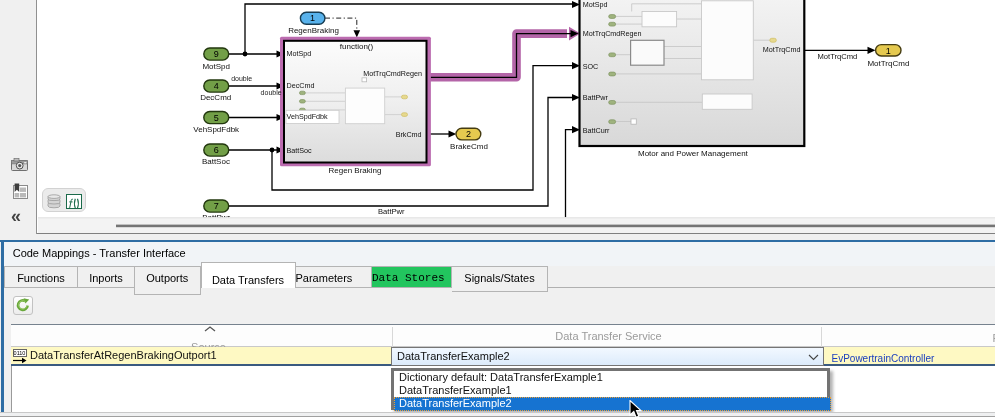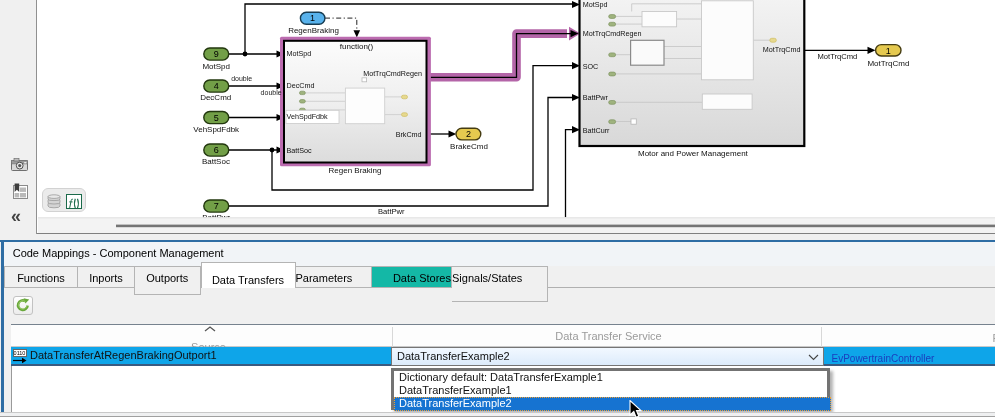--- a/index.html
+++ b/index.html
@@ -221,30 +221,30 @@
           <path d="M9.5,0.7 Q11.3,5.4 9.5,10.1" stroke-width="1.1"></path>
         </g>
       </svg>
     </div>
   </div>
 
   <div class="abs" style="left:0;top:234px;width:995px;height:6px;background:#f0f0f0;"></div>
   <div class="abs" style="left:0;top:239.5px;width:995px;height:177.5px;background:#f0f0f0;border-top:2.5px solid #2e6da4;">
     <div class="abs" style="left:1px;top:0;width:2.5px;height:170px;background:#2e6da4;"></div>
 
-    <div class="abs" style="left:3.5px;top:0;width:991.5px;height:24.4px;background:#f1f4f7;font-size:11px;color:#000;line-height:22px;padding-left:9.2px;">Code Mappings - Component Management</div>
+    <div class="abs" style="left:3.5px;top:0;width:991.5px;height:24.4px;background:#f1f4f7;font-size:11px;color:#000;line-height:22px;padding-left:9.2px;">Code Mappings - Transfer Interface</div>
 
     <div class="abs" style="left:3.5px;top:24.4px;width:991.5px;height:22.2px;border-bottom:1px solid #b0b0b0;"></div>
     <div class="abs" style="left:4px;top:24.4px;width:73px;height:22.1px;background:#f0f0f0;border:1px solid #b4b4b4;border-right:none;font-size:11px;text-align:center;line-height:22px;">Functions</div>
     <div class="abs" style="left:77px;top:24.4px;width:57px;height:22.1px;background:#f0f0f0;border:1px solid #b4b4b4;border-right:none;font-size:11px;text-align:center;line-height:22px;">Inports</div>
     <div class="abs" style="left:134px;top:24.4px;width:66.5px;height:29px;background:#f0f0f0;border:1px solid #b4b4b4;font-size:11px;text-align:center;line-height:22px;">Outports</div>
     <div class="abs" style="left:200.5px;top:20px;width:95px;height:26.5px;background:#fff;border:1px solid #b4b4b4;border-bottom:none;font-size:11px;text-align:center;line-height:26px;padding-top:4px;z-index:2;">Data Transfers</div>
     <div class="abs" style="left:295.5px;top:24.4px;width:76.5px;height:22.1px;background:#f0f0f0;border:1px solid #b4b4b4;border-left:none;font-size:11px;text-align:left;line-height:22px;">Parameters</div>
-    <div class="abs" style="left:372px;top:24.4px;width:80px;height:22.1px;background:#14b8a6;border:1px solid #b4b4b4;border-left:none;font-size:11px;text-align:right;line-height:22px;">Data Stores</div>
-    <div class="abs" style="left:452px;top:24.4px;width:96px;height:36px;background:#f0f0f0;border:1px solid #b4b4b4;border-left:none;font-size:11px;line-height:22px;">Signals/States</div>
+    <div class="abs" style="left:372px;top:24.4px;width:80px;height:22.1px;background:#22c55e;border:1px solid #b4b4b4;border-left:none;font-size:11px;text-align:left;line-height:22px;font-family:Liberation Mono, monospace;">Data Stores</div>
+    <div class="abs" style="left:452px;top:24.4px;width:96px;height:26px;background:#f0f0f0;border:1px solid #b4b4b4;border-left:none;font-size:11px;text-align:center;line-height:22px;">Signals/States</div>
 
     <div class="abs" style="left:13px;top:54px;width:20px;height:19px;background:linear-gradient(#fff,#ececec);border:1px solid #c2c2c2;border-radius:3px;">
       <svg class="abs" style="left:2px;top:1.5px" width="14" height="14" viewBox="0 0 14 14">
         <path d="M11.6,7.6 A4.8,4.8 0 1 1 9.2,3" fill="none" stroke="#69a83b" stroke-width="2.6"></path>
         <path d="M7.6,0.2 L13.2,1.4 L9.4,5.6 Z" fill="#69a83b"></path>
         <path d="M11,7.4 A4.2,4.2 0 1 1 9.4,3.6" fill="none" stroke="#9ccc6a" stroke-width="0.9"></path>
       </svg>
     </div>
 
     <div class="abs" style="left:10.5px;top:82px;width:984.5px;height:88px;background:#fff;border-left:1px solid #9a9a9a;"></div>
@@ -253,21 +253,21 @@
       <svg class="abs" style="left:193px;top:1.5px" width="12" height="6" viewBox="0 0 12 6">
           <path d="M1,5 L6,1 L11,5" fill="none" stroke="#555" stroke-width="1.3"></path>
         </svg>
       <div class="abs" style="left:118px;top:8px;width:160px;text-align:center;font-size:11px;color:#9b9b9b;line-height:29px;">Source</div>
       <div class="abs" style="left:498px;top:0;width:200px;text-align:center;font-size:11px;color:#9b9b9b;line-height:23px;">Data Transfer Service</div>
       <div class="abs" style="left:381px;top:2px;width:1px;height:21px;background:#d8d8d8;"></div>
       <div class="abs" style="left:810px;top:2px;width:1px;height:21px;background:#d8d8d8;"></div>
       <div class="abs" style="left:982px;top:7px;width:8px;font-size:11px;color:#9b9b9b;">F</div>
     </div>
 
-    <div class="abs" style="left:10.5px;top:105.5px;width:984.5px;height:19px;background:#0ea5e9;border-bottom:2px solid #3a5a80;">
+    <div class="abs" style="left:10.5px;top:105.5px;width:984.5px;height:19px;background:#fef9c3;border-bottom:2px solid #3a5a80;">
       <div class="abs" style="left:2px;top:1.5px;width:14px;height:8px;background:#fff;border:1px solid #666;font-size:5.5px;line-height:7px;text-align:center;letter-spacing:0;color:#000;">0110</div>
       <svg class="abs" style="left:2px;top:10px" width="14" height="7" viewBox="0 0 14 7">
           <path d="M0,3.5 H10" stroke="#000" stroke-width="1.2"></path>
           <path d="M9,0.8 L13.5,3.5 L9,6.2 Z" fill="#000"></path>
         </svg>
       <div class="abs" style="left:19.5px;top:0;font-size:11px;line-height:17px;color:#111;">DataTransferAtRegenBrakingOutport1</div>
       <div class="abs" style="left:380.5px;top:0px;width:433px;height:19px;background:linear-gradient(#f2f8ff,#dcebfb);border:1px solid #757575;">
         <div class="abs" style="left:5px;top:0;font-size:11px;line-height:17px;color:#111;">DataTransferExample2</div>
         <svg class="abs" style="left:416px;top:5.5px" width="11" height="7" viewBox="0 0 11 7">
             <path d="M1,1 L5.5,5.5 L10,1" fill="none" stroke="#444" stroke-width="1.1"></path>

